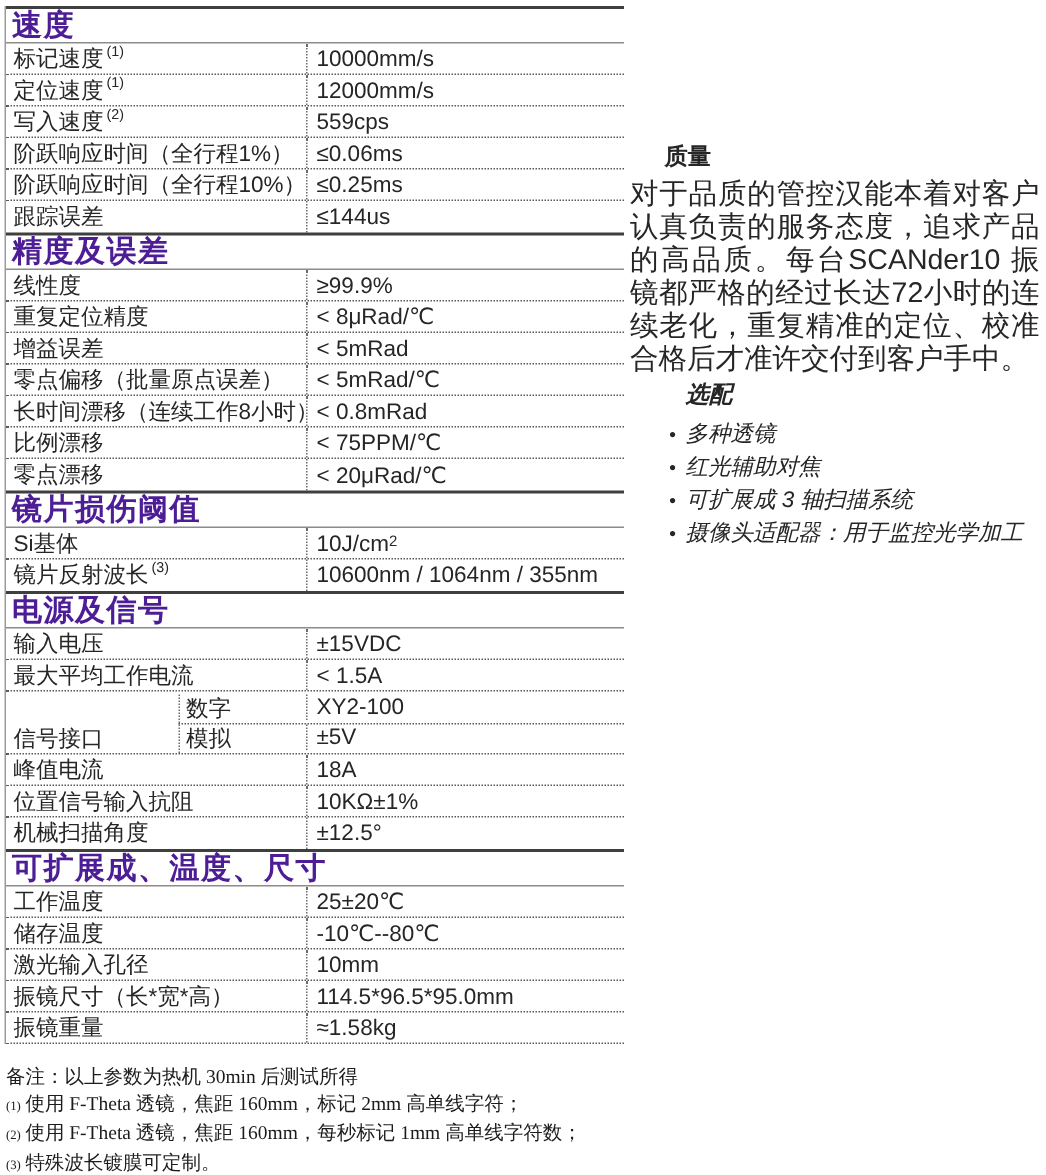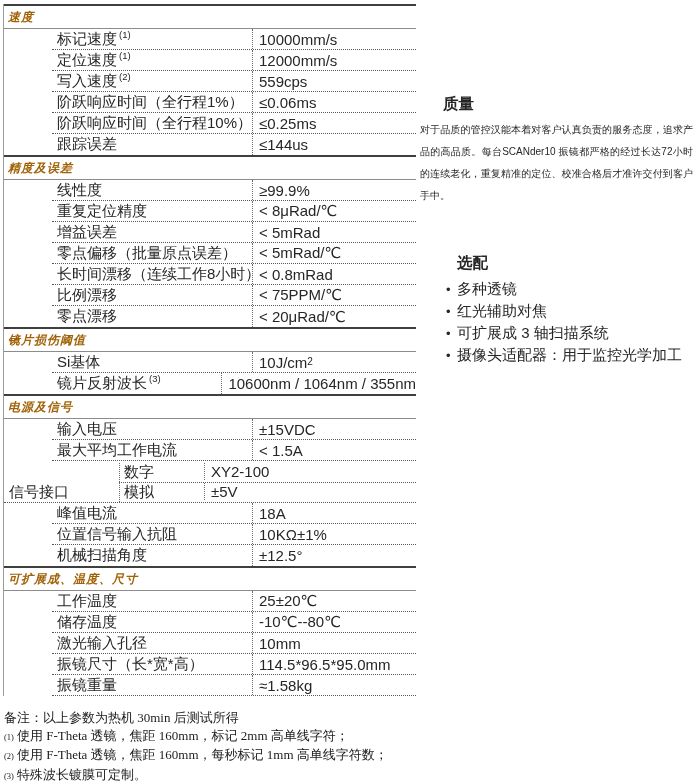--- a/index.html
+++ b/index.html
@@ -2,41 +2,41 @@
 <html><head>
 <meta charset="utf-8">
 <style>
   html,body{margin:0;padding:0;background:#ffffff;}
   #page{position:relative;width:697px;height:783px;background:#ffffff;overflow:hidden;
         font-family:"Liberation Sans","DejaVu Sans",sans-serif;color:#262626;}
 
   
   #spec-table{position:absolute;left:3px;top:4px;width:412px;border-left:1px solid #9b9b9b;}
   .sec{height:22px;line-height:22px;border-top:2px solid #3f3f3f;border-bottom:1px solid #8c8c8c;
-       color:#a16207;font-weight:bold;font-size:12px;padding-left:4px;letter-spacing:1px;font-style:italic;}
+       color:#4c1d95;font-weight:bold;font-size:20px;padding-left:4px;letter-spacing:1px;}
   .row{display:flex;align-items:center;height:20px;border-bottom:1px dotted #595959;
-       font-size:15px;white-space:nowrap;margin-left:48px;}
+       font-size:15px;white-space:nowrap;}
   .row.nb{border-bottom:0;height:21px;}
   .lbl{width:200px;padding-left:5px;box-sizing:border-box;display:flex;align-items:flex-start;}
   .val{flex:1;border-left:1px dotted #6a6a6a;padding-left:6px;display:flex;align-items:center;height:100%;box-sizing:border-box;}
   sup.fn{font-size:9.5px;margin-left:2px;position:relative;top:-1px;}
   sup.sq{font-size:10px;position:relative;top:-1px;}
   
   .dbl{height:41px;align-items:flex-end;border-bottom:1px dotted #595959;display:flex;font-size:15px;white-space:nowrap;}
   .siglbl{width:115px;padding-left:5px;box-sizing:border-box;display:flex;align-items:center;}
   .sigcol{flex:1;display:flex;flex-direction:column;}
   .subrow{display:flex;flex:1;}
   .subrow.first{border-bottom:1px dotted #595959;}
   .sublbl{width:85px;border-left:1px dotted #6a6a6a;padding-left:4px;box-sizing:border-box;display:flex;align-items:center;}
 
   
   #quality{position:absolute;left:420px;top:50px;width:273px;margin-top:44px;}
   .panel-heading{font-weight:bold;font-size:15.5px;color:#262626;margin:0 0 4px 23px;}
-  #quality p{margin:0;font-size:10px;line-height:22px;text-align:justify;}
-  #options{position:absolute;left:446px;top:253px;width:245px;}
+  #quality p{margin:0;font-size:19px;line-height:22px;text-align:justify;}
+  #options{position:absolute;left:446px;top:253px;width:245px;font-style:italic;}
   #options .panel-heading{margin-left:11px;}
   .opt-item{display:flex;align-items:center;height:22px;font-size:15px;white-space:nowrap;}
   .opt-bullet{width:11px;font-size:13px;color:#262626;flex:0 0 11px;}
 
   
   #notes{position:absolute;left:4px;top:709px;font-family:"Liberation Serif","DejaVu Serif",serif;
          font-size:13px;color:#1b1b1b;line-height:17.5px;white-space:nowrap;}
   .note-marker{font-size:8.5px;margin-right:3px;}
 </style>
 </head>

